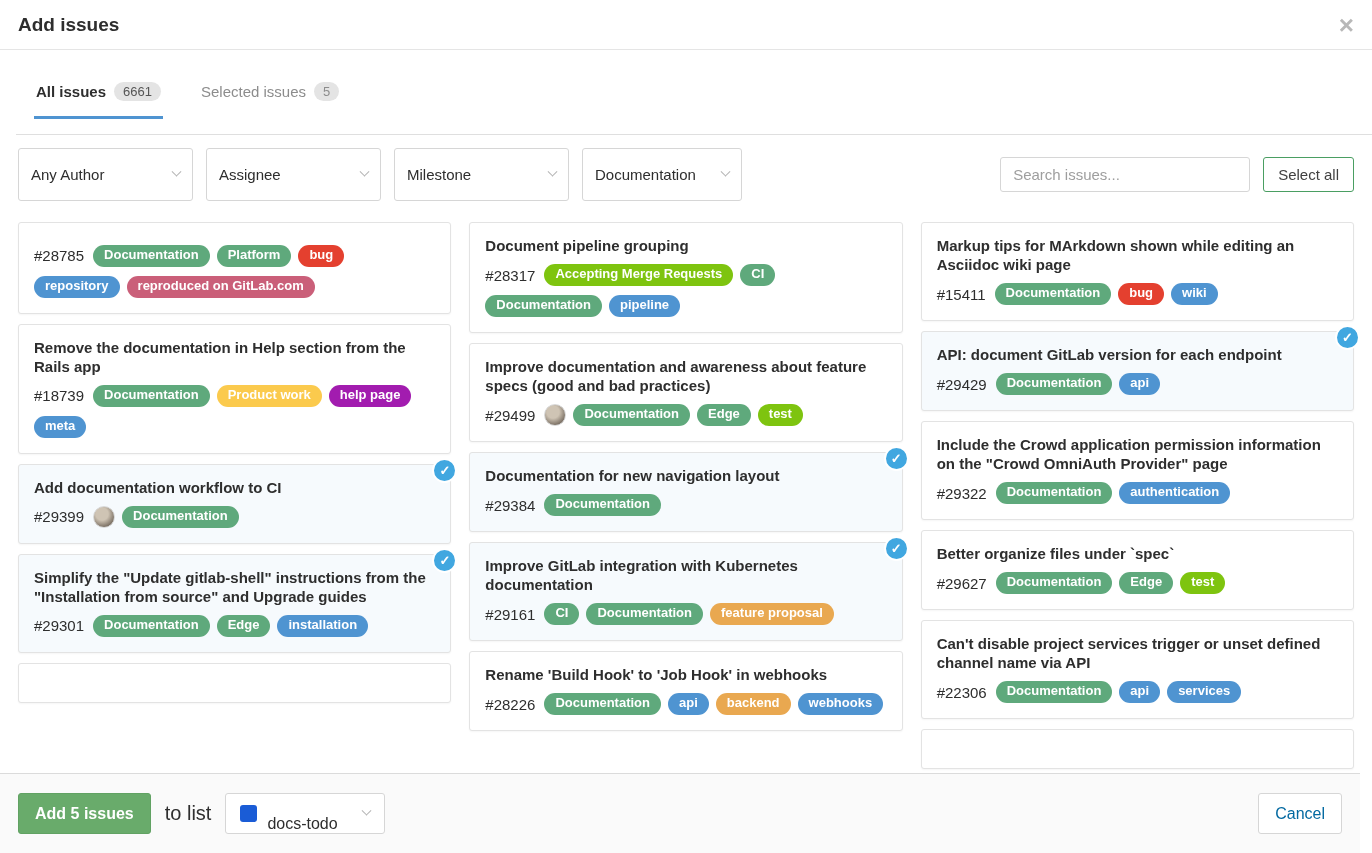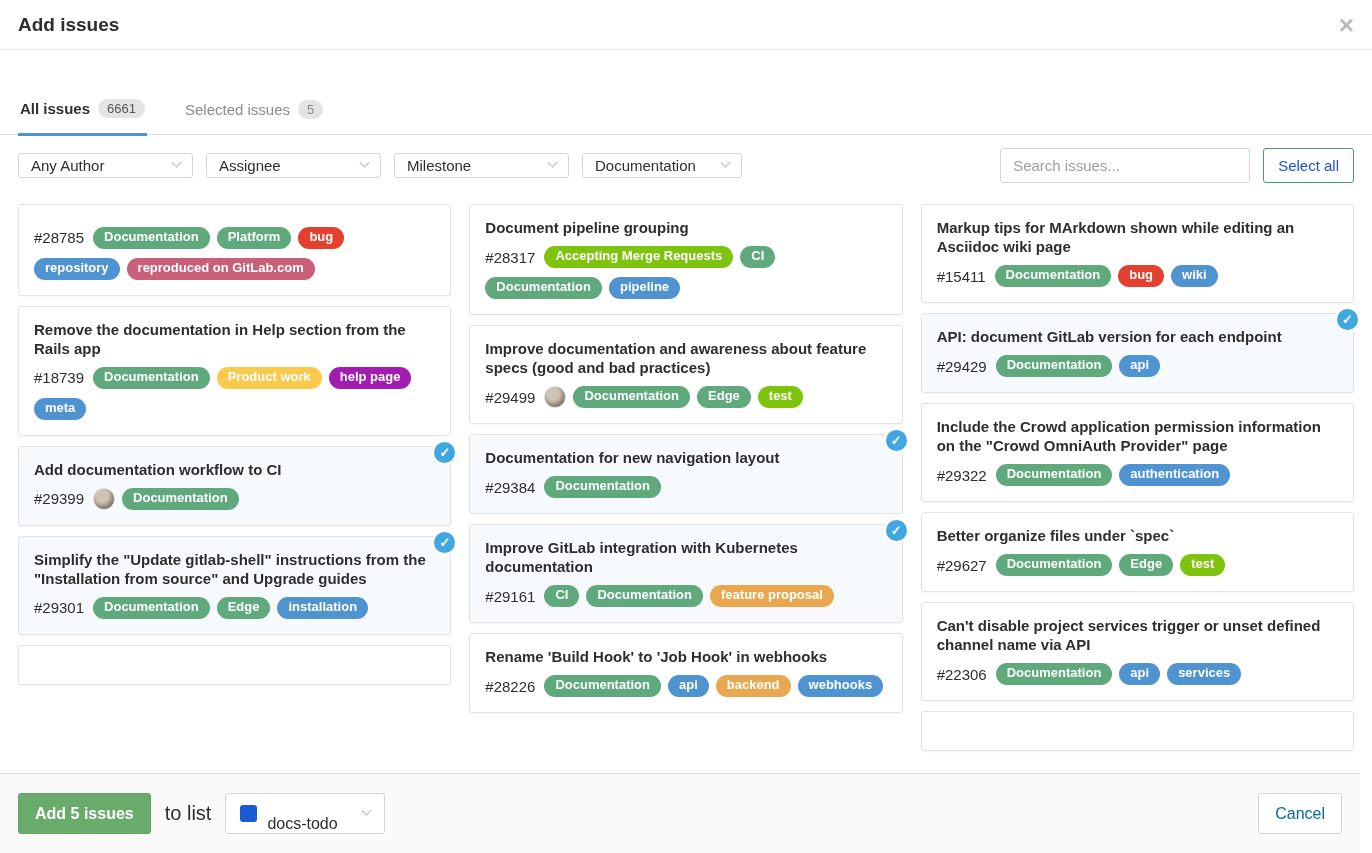--- a/index.html
+++ b/index.html
@@ -10,48 +10,48 @@
   }
   
   .modal-header {
     height:50px; display:flex; align-items:center; justify-content:space-between;
     padding:0 18px; border-bottom:1px solid #e5e5e5;
   }
   .modal-title { font-size:19px; font-weight:bold; }
   .close-x { font-size:26px; color:#b8b8b8; cursor:pointer; line-height:1; font-weight:bold; }
   
   .tabs {
-    display:flex; align-items:flex-end; gap:36px; padding:0 18px;
-    border-bottom:1px solid #dfdfdf; height:85px;
+    display:flex; align-items:center; gap:36px; padding:0 18px;
+    border-bottom:1px solid #dfdfdf; height:85px;margin-left:16px;
   }
   .tab { display:flex; align-items:center; gap:8px; padding:14px 2px 15px 2px; font-size:15px; cursor:pointer; }
   .tab.active { font-weight:bold; border-bottom:3px solid #4f94d1; margin-bottom:-2px; color:#2e2e2e; }
   .tab.inactive { color:#8c8c8c; }
   .count-badge {
     background:#e4e4e4; color:#555; border-radius:10px; padding:2px 9px; font-size:13px; font-weight:normal;
   }
   .tab.inactive .count-badge { color:#8c8c8c; }
   
   .filter-bar { display:flex; align-items:center; gap:13px; padding:13px 18px; }
   .dropdown {
     display:flex; align-items:center; justify-content:space-between;
     border:1px solid #d6d6d6; border-radius:3px; background:#fff;
-    height:25px; padding:0 12px; font-size:15px; cursor:pointer; width:175px;
+    height:53px; padding:0 12px; font-size:15px; cursor:pointer; width:175px;
   }
   .dropdown.narrow { width:160px; }
   .chev { width:7px; height:7px; border-right:1.5px solid #b3b3b3; border-bottom:1.5px solid #b3b3b3; transform:rotate(45deg) translate(-2px,-2px); }
   .spacer { flex:1; }
   .search-input {
     width:250px; height:35px; border:1px solid #d6d6d6; border-radius:3px; padding:0 12px;
     font-size:15px; font-family:"Liberation Sans",sans-serif; color:#2e2e2e;
   }
   .search-input::placeholder { color:#9e9e9e; }
   .select-all-btn {
     height:35px; padding:0 14px; background:#fff; border:1px solid #4a9e62; border-radius:3px;
-    color:#1d4ed8; font-size:15px; cursor:pointer; font-family:"Liberation Sans",sans-serif;
+    color:#404040; font-size:15px; cursor:pointer; font-family:"Liberation Sans",sans-serif;
   }
   
   .board { display:flex; gap:18px; padding:8px 18px 0 18px; height:566px; overflow:hidden; }
   .col { flex:1; display:flex; flex-direction:column; gap:10px; }
   .card {
     position:relative; background:#fff; border:1px solid #e3e3e3; border-radius:3px;
     padding:13px 15px 15px 15px; box-shadow:0 1px 2px rgba(0,0,0,0.04); cursor:pointer;
   }
   .card.selected { background:#f6fafd; }
   .card.partial { min-height:40px; }

